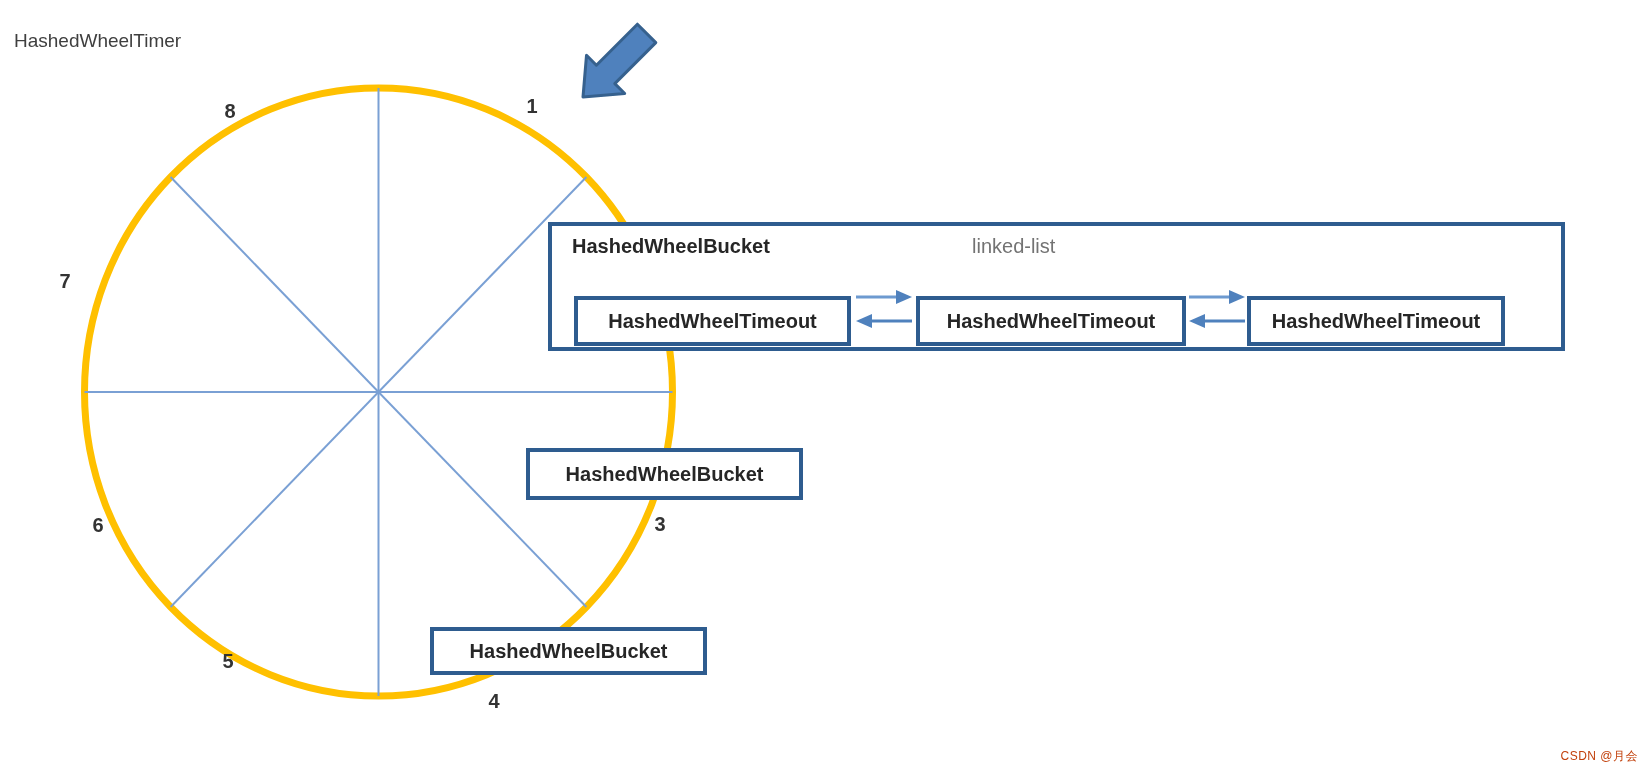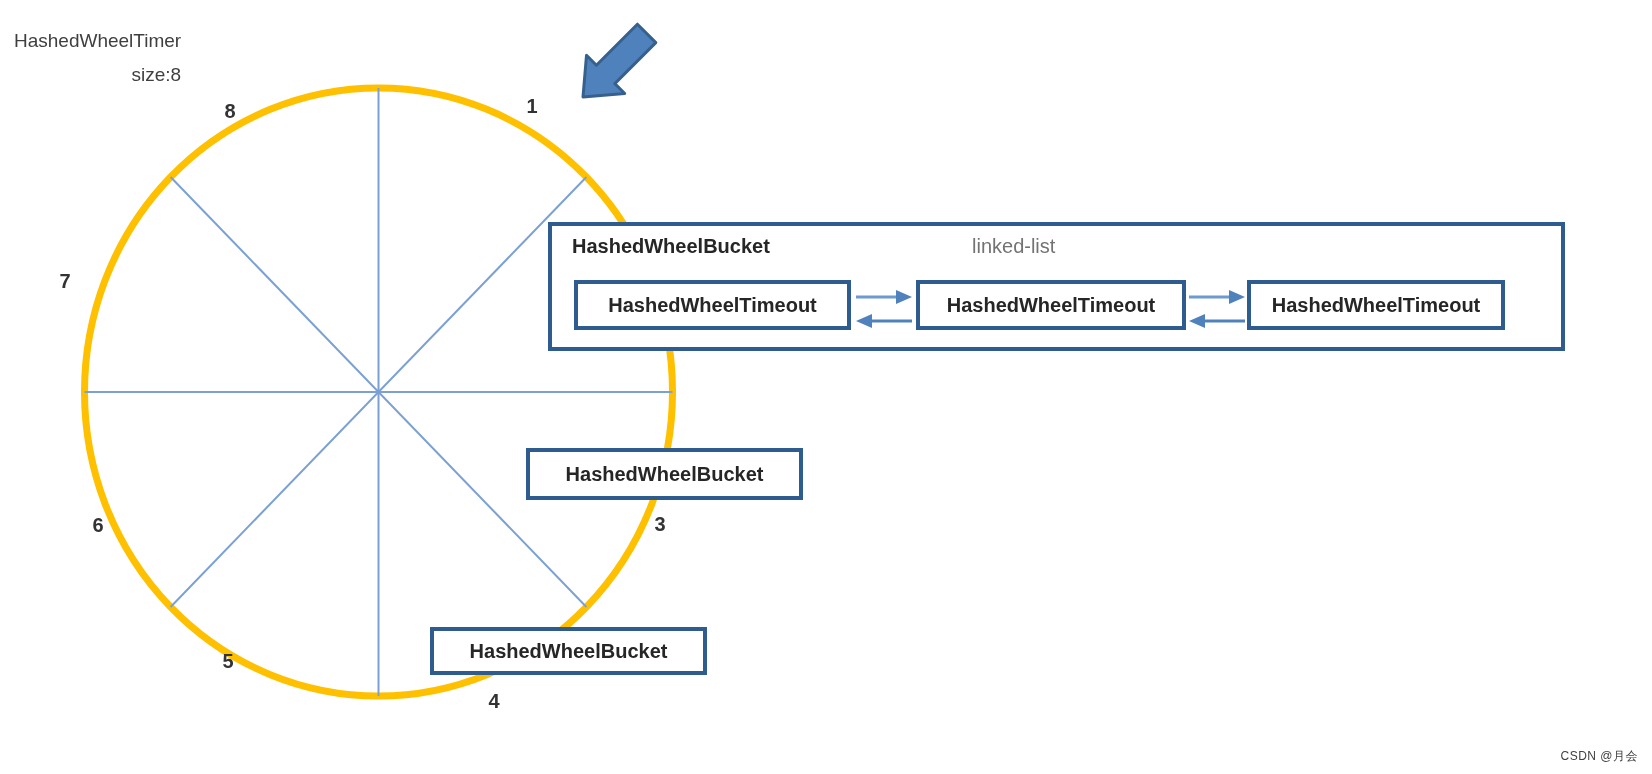--- a/index.html
+++ b/index.html
@@ -1,64 +1,63 @@
 <!DOCTYPE html>
 <html><head>
 <meta charset="utf-8">
 <style>
   html,body{margin:0;padding:0;background:#ffffff;}
   .canvas{
     position:relative;width:1652px;height:774px;background:#ffffff;overflow:hidden;
-    font-family:"Liberation Sans",sans-serif;color:#3a3a3a;text-align:right;
+    font-family:"Liberation Sans",sans-serif;color:#3a3a3a;
   }
   .layer-svg{position:absolute;left:0;top:0;}
   .title-block{position:absolute;left:14px;top:24px;font-size:19px;line-height:34px;color:#3f3f3f;}
   .wheel-num{
     position:absolute;transform:translate(-50%,-50%);
     font-size:20px;font-weight:600;color:#333333;
   }
   .big-box{
     position:absolute;left:548px;top:222px;width:1017px;height:129px;
     border:4px solid #2e5c8f;background:#ffffff;box-sizing:border-box;
   }
   .big-box-title{position:absolute;left:20px;top:9px;font-size:20px;font-weight:bold;color:#262626;}
   .big-box-subtitle{position:absolute;left:420px;top:9px;font-size:20px;color:#737373;}
   .timeout-box{
-    position:absolute;top:54px;height:50px;box-sizing:border-box;
+    position:absolute;top:70px;height:50px;box-sizing:border-box;
     border:4px solid #2e5c8f;background:#ffffff;
     display:flex;align-items:center;justify-content:center;
     font-size:20px;font-weight:bold;color:#262626;white-space:nowrap;
   }
   .link-arrows{position:absolute;top:60px;width:60px;height:44px;}
   .bucket-box{
     position:absolute;box-sizing:border-box;border:4px solid #2e5c8f;background:#ffffff;
     display:flex;align-items:center;justify-content:center;
     font-size:20px;font-weight:bold;color:#262626;white-space:nowrap;
   }
   .watermark{
-    position:absolute;right:14px;bottom:9px;font-size:12px;color:#404040;letter-spacing:.5px;
+    position:absolute;right:14px;bottom:9px;font-size:12px;color:#c2410c;letter-spacing:.5px;
   }
 </style>
 </head>
 <body>
 
 <div class="canvas">
 
   <svg class="layer-svg" width="1652" height="774" viewBox="0 0 1652 774">
     <ellipse cx="378.5" cy="392" rx="294" ry="304" fill="none" stroke="#ffc000" stroke-width="7"></ellipse>
     <line x1="378.5" y1="88" x2="378.5" y2="696" stroke="#7aa0d4" stroke-width="2"></line>
     <line x1="84.5" y1="392" x2="672.5" y2="392" stroke="#7aa0d4" stroke-width="2"></line>
     <line x1="586.4" y1="177" x2="170.6" y2="607" stroke="#7aa0d4" stroke-width="2"></line>
     <line x1="170.6" y1="177" x2="586.4" y2="607" stroke="#7aa0d4" stroke-width="2"></line>
     <polygon points="583,97 624.7,93.5 614.8,83.6 655.8,42.6 637.4,24.2 596.4,65.2 586.5,55.3" fill="#4f81bd" stroke="#36618e" stroke-width="3" stroke-linejoin="round"></polygon>
   </svg>
 
   <div class="title-block">
     <div>HashedWheelTimer</div>
-    <div>size:8</div>
   </div>
 
   <div class="wheel-num" style="left:532px;top:106px">1</div>
   <div class="wheel-num" style="left:660px;top:524px">3</div>
   <div class="wheel-num" style="left:494px;top:701px">4</div>
   <div class="wheel-num" style="left:228px;top:661px">5</div>
   <div class="wheel-num" style="left:98px;top:525px">6</div>
   <div class="wheel-num" style="left:65px;top:281px">7</div>
   <div class="wheel-num" style="left:230px;top:111px">8</div>
 

